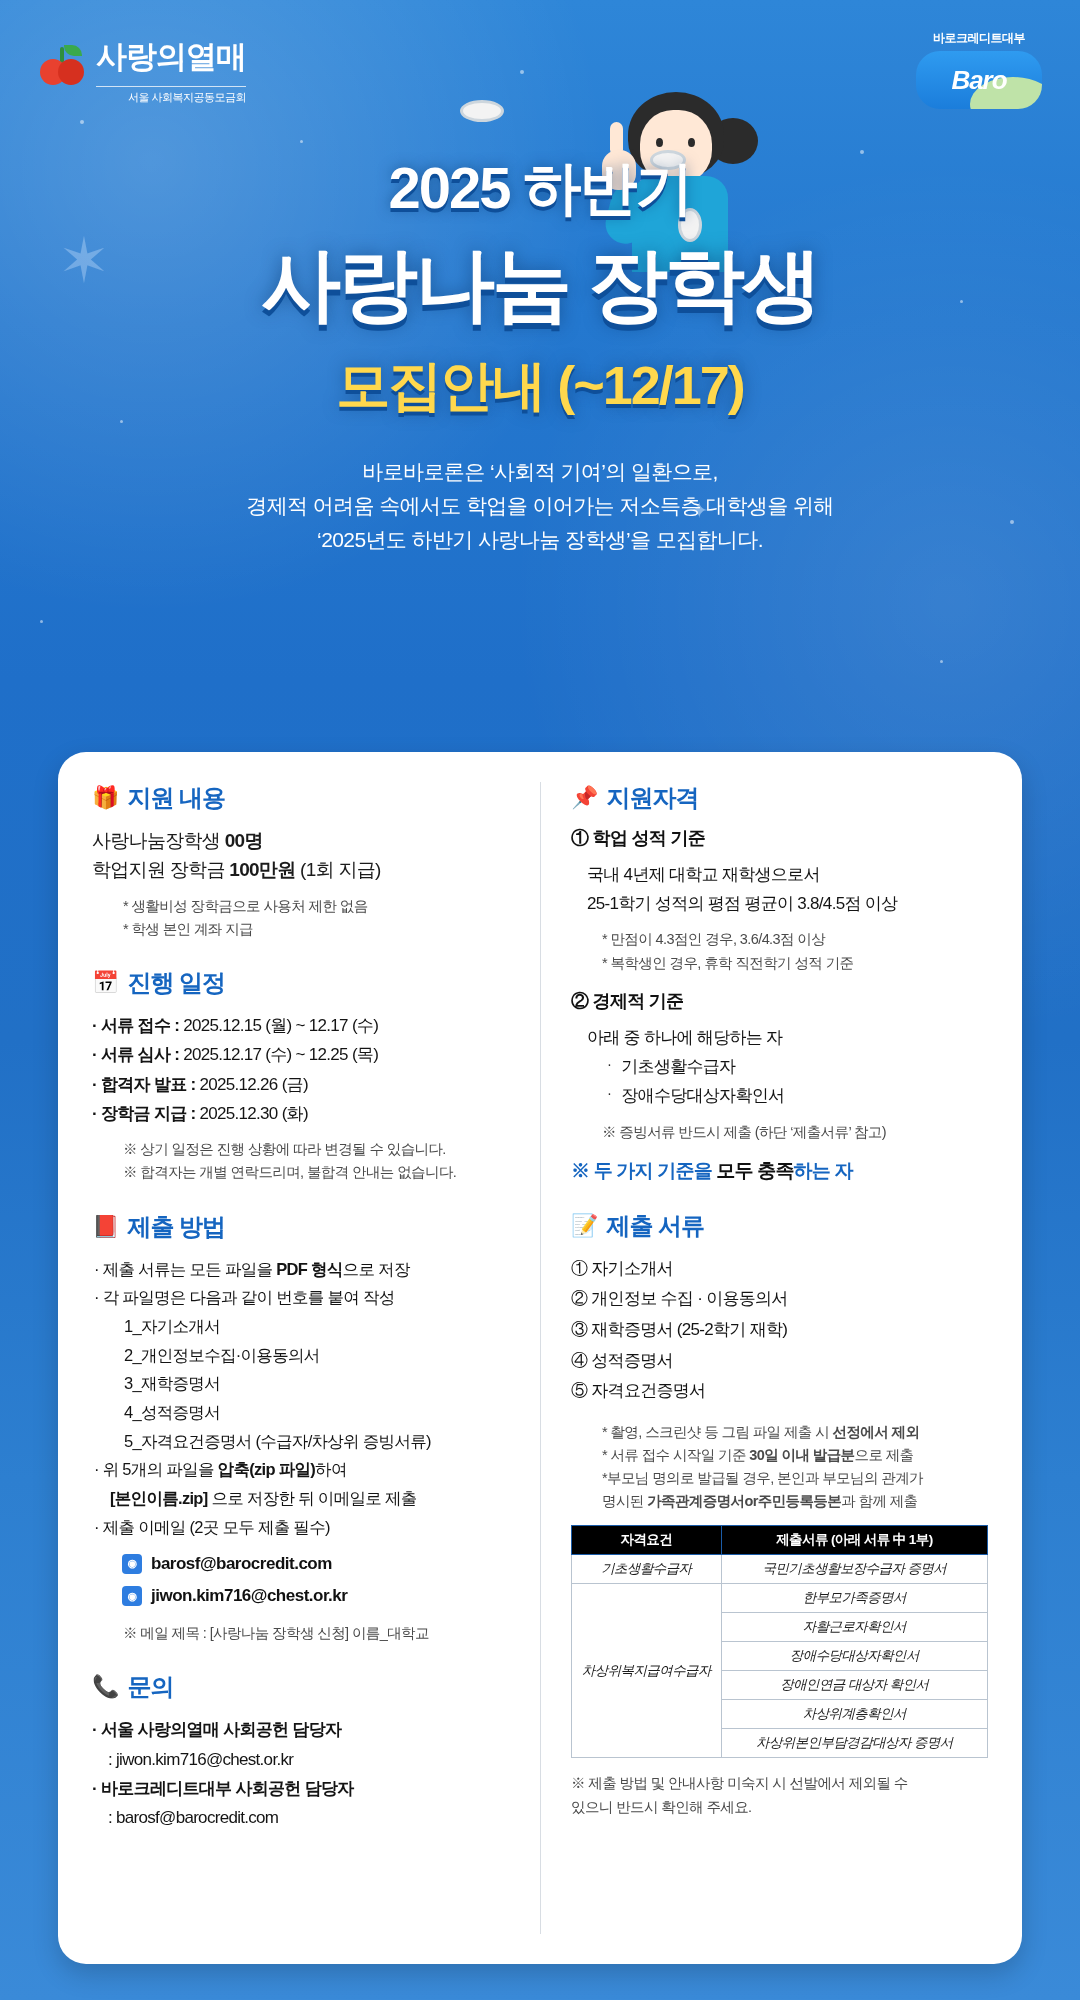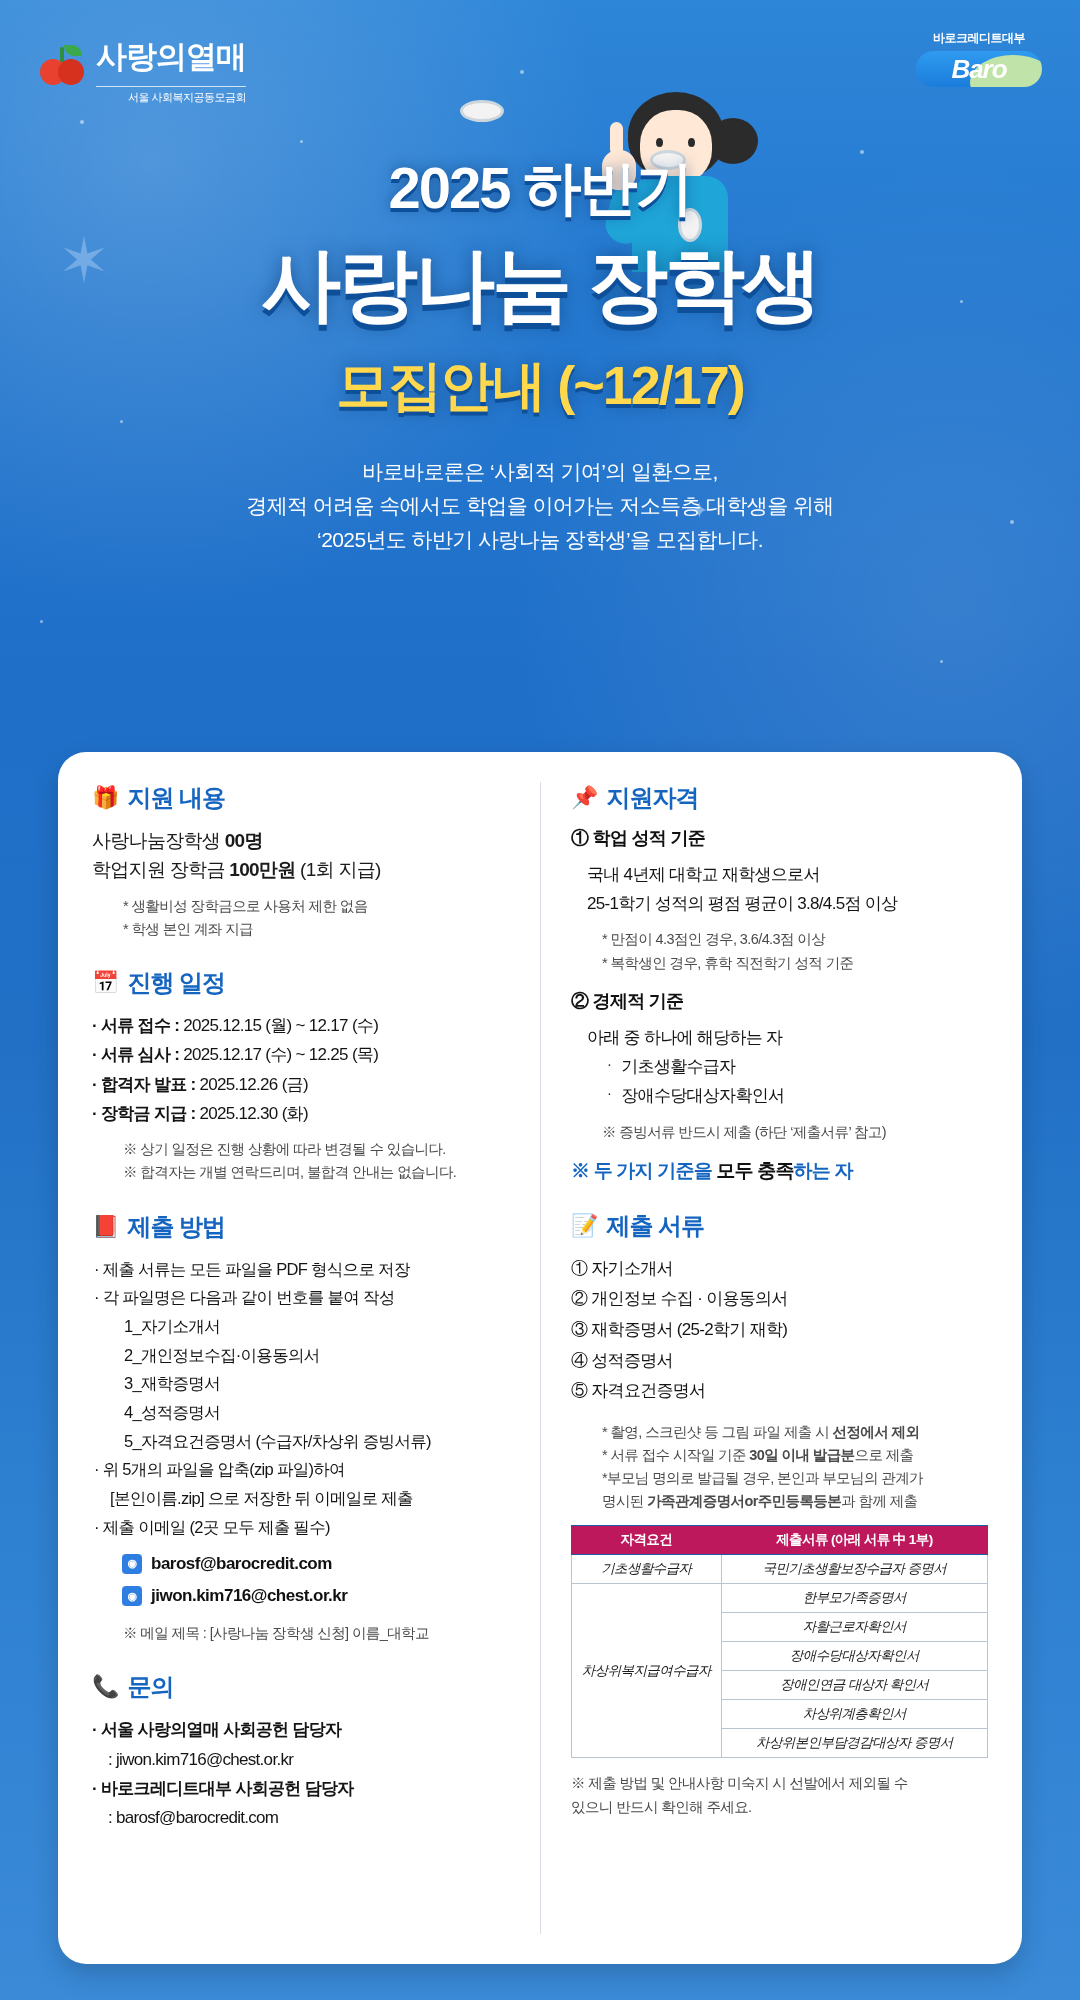--- a/index.html
+++ b/index.html
@@ -36,21 +36,21 @@
   .fruit .b1 { left: 0; top: 14px; }
   .fruit .b2 { left: 18px; top: 14px; background: #d6301f; }
   .fruit .stem { position: absolute; left: 20px; top: 2px; width: 4px; height: 16px; background: #2f8f3e; border-radius: 2px;}
   .fruit .leaf { position: absolute; left: 24px; top: 0px; width: 18px; height: 11px; background: #3aa94c; border-radius: 0 10px 0 10px; }
   .logo-left .txt { color: #fff; }
   .logo-left .kr { font-size: 31px; font-weight: bold; letter-spacing: -1px; }
   .logo-left .sub { font-size: 11px; letter-spacing: -.5px; margin-top: 8px; border-top: 1px solid rgba(255,255,255,.75); padding-top: 3px; text-align: right;}
   .logo-right { position: absolute; right: 38px; top: 4px; text-align: center; }
   .logo-right .tag { color: #fff; font-size: 12px; letter-spacing: -.5px; margin-bottom: 4px; font-weight: bold;}
   .baro-pill {
-    width: 126px; height: 36px; border-radius: 24px;
+    width: 126px; height: 58px; border-radius: 24px;
     background: linear-gradient(180deg,#2f9bf0 0%, #1b7ddb 100%);
     position: relative; overflow: hidden;
     display: flex; align-items: center; justify-content: center;
   }
   .baro-pill .swoosh {
     position: absolute; right: -14px; bottom: -22px; width: 86px; height: 54px;
     background: #bfe3a8; border-radius: 50%;
   }
   .baro-pill .word { position: relative; color: #fff; font-size: 26px; font-weight: bold; font-style: italic; letter-spacing: -1px; }
 
@@ -108,39 +108,39 @@
   .line b { font-weight: bold; }
   .small { font-size: 14.5px; color: #4a4a4a; letter-spacing: -.6px; line-height: 1.6; margin-left: 31px; }
   .ind { padding-left: 16px; }
   .ind2 { padding-left: 30px; }
   .mt6 { margin-top: 6px; } .mt10 { margin-top: 10px; } .mt14 { margin-top: 14px; }
 
   .sched .row { font-size: 17px; color: #141414; letter-spacing: -.7px; line-height: 1.72; }
   .sched .row b { font-weight: bold; }
 
   .bullets li { list-style: none; font-size: 16.5px; color: #141414; letter-spacing: -.7px; line-height: 1.74; }
-  .bullets li b { font-weight: normal; }
+  .bullets li b { font-weight: bold; }
   .bullets { margin-left: 2px; }
 
   .mail { display: flex; align-items: center; gap: 9px; font-size: 17px; font-weight: bold; color: #111; letter-spacing: -.5px; line-height: 1.9; }
   .mail .mi {
     width: 20px; height: 20px; border-radius: 4px; background: #2e7de0; color: #fff;
     font-size: 11px; display: flex; align-items: center; justify-content: center;
   }
 
   .crit { font-size: 18px; font-weight: bold; color: #111; letter-spacing: -.7px; }
   .sub-ind { font-size: 17px; color: #141414; letter-spacing: -.7px; line-height: 1.72; }
   .note-blue { font-size: 19px; font-weight: bold; color: #1565c0; letter-spacing: -.8px; }
   .note-blue .hl { color: #111; }
 
   .numlist li { list-style: none; font-size: 17px; color: #141414; letter-spacing: -.7px; line-height: 1.8; }
 
   table.docs { width: 100%; border-collapse: collapse; margin-top: 12px; }
   table.docs th {
-    background: #be185d; color: #fff; font-size: 13.5px; font-weight: bold;
+    background: #000000; color: #fff; font-size: 13.5px; font-weight: bold;
     border: 1px solid #1b5ca8; padding: 5px 12px; letter-spacing: -.6px;
   }
   table.docs td {
     border: 1px solid #b9c4d0; font-size: 13.5px; color: #1b1b1b; padding: 5px 4px;
     text-align: center; letter-spacing: -.6px; font-style: italic;
   }
   .foot-note { margin-top: 14px; font-size: 14.5px; color: #4a4a4a; letter-spacing: -.6px; line-height: 1.62; }
 </style>
 </head>
 <body>

